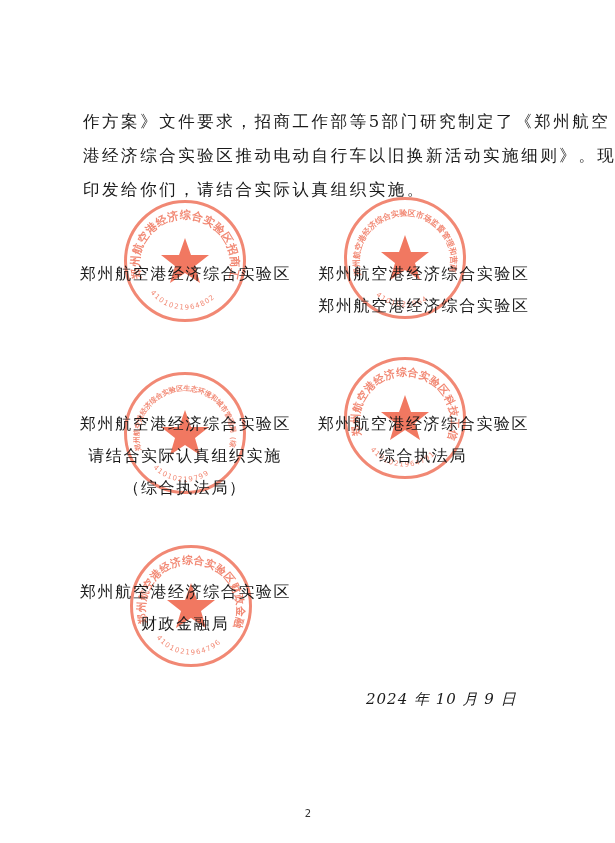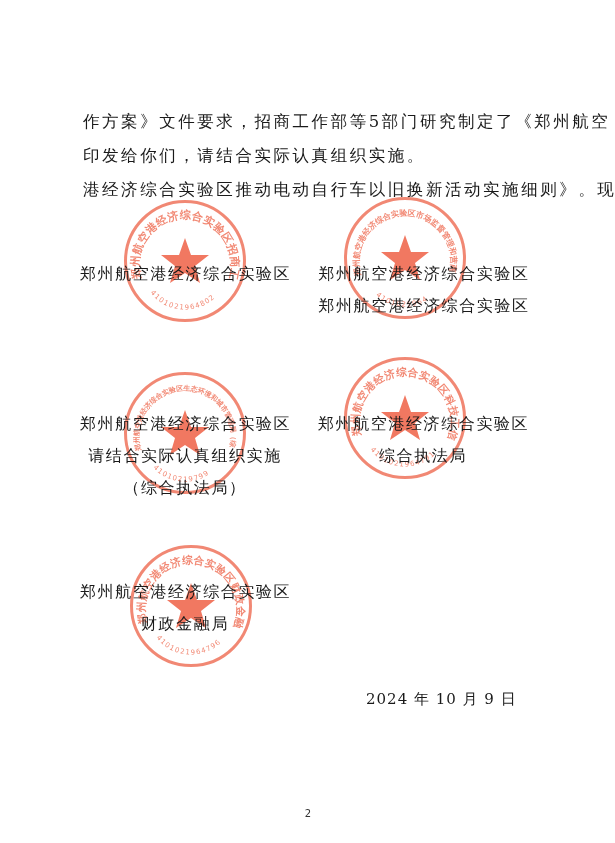--- a/index.html
+++ b/index.html
@@ -14,33 +14,33 @@
     .seal { position: absolute; width: 122px; height: 122px; border-radius: 50%;
             border: 3px solid #ef6f56; box-sizing: border-box; opacity: 0.82; }
     .seal svg { position: absolute; left: -3px; top: -3px; width: 122px; height: 122px; overflow: visible; }
     .seal-ring-text { font-family: "DejaVu Sans", sans-serif; font-size: 11px; font-weight: bold; fill: #ef6f56; letter-spacing: 0.5px; }
     .seal-code { font-family: "DejaVu Sans", sans-serif; font-size: 7px; fill: #ef6f56; letter-spacing: 1.2px; }
     .seal-star { fill: #ef5b3f; }
 
     .sign { position: absolute; font-size: 16px; line-height: 32px; letter-spacing: 1.6px; text-align: center; white-space: nowrap; }
     .sign span { display: block; height: 32px; }
 
-    .date { position: absolute; left: 366px; top: 690px; font-size: 15px; letter-spacing: 1px; white-space: nowrap; }
+    .date { position: absolute; left: 366px; top: 690px; font-size: 15px; letter-spacing: 1px; white-space: nowrap; font-style: italic; }
     .page-num { position: absolute; left: 300px; top: 808px; width: 16px; text-align: center;
                 font-family: "DejaVu Sans", sans-serif; font-size: 10px; color: #333; }
   </style>
 </head>
 <body>
 
 <div class="page">
 
   <p class="body-text">
     <span class="body-line">作方案》文件要求，招商工作部等5部门研究制定了《郑州航空</span>
+    <span class="body-line">港经济综合实验区推动电动自行车以旧换新活动实施细则》。现</span>
     <span class="body-line">印发给你们，请结合实际认真组织实施。</span>
-    <span class="body-line">港经济综合实验区推动电动自行车以旧换新活动实施细则》。现</span>
   </p>
 
   <div class="seal" style="left:124px; top:200px;">
     <svg viewBox="0 0 122 122">
       <defs>
           <path id="arc1" d="M 17 78 A 46 46 0 1 1 105 78"></path>
           <path id="arcb1" d="M 22 86 A 44 44 0 0 0 100 86"></path>
         </defs>
       <text class="seal-ring-text"><textPath href="#arc1">郑州航空港经济综合实验区招商工作部</textPath></text>
       <text class="seal-code"><textPath href="#arcb1" startOffset="8">4101021964802</textPath></text>

